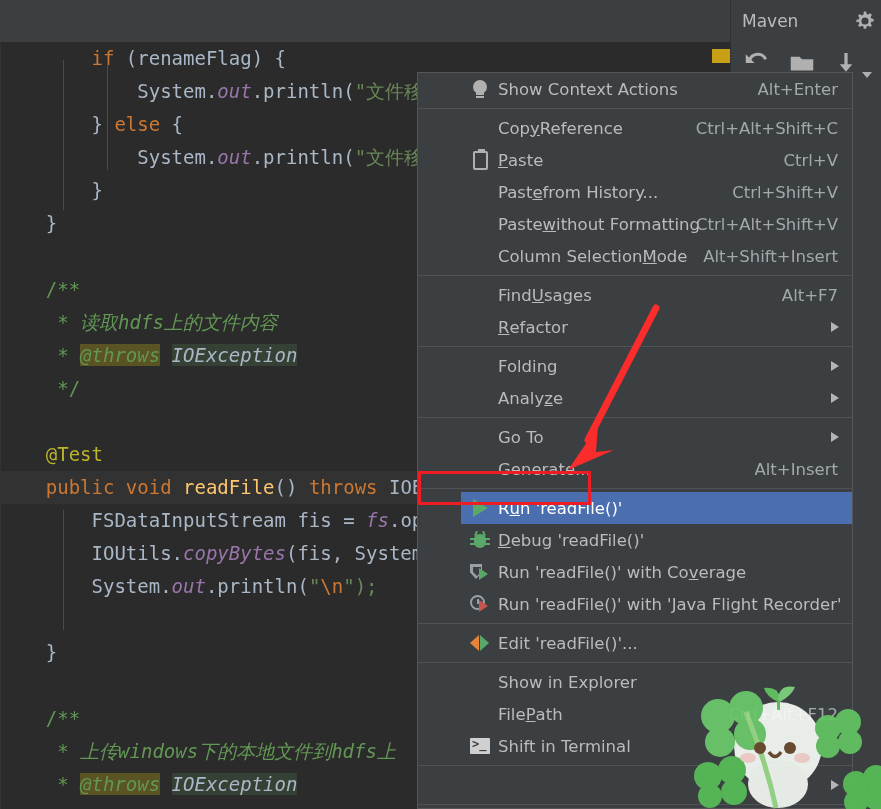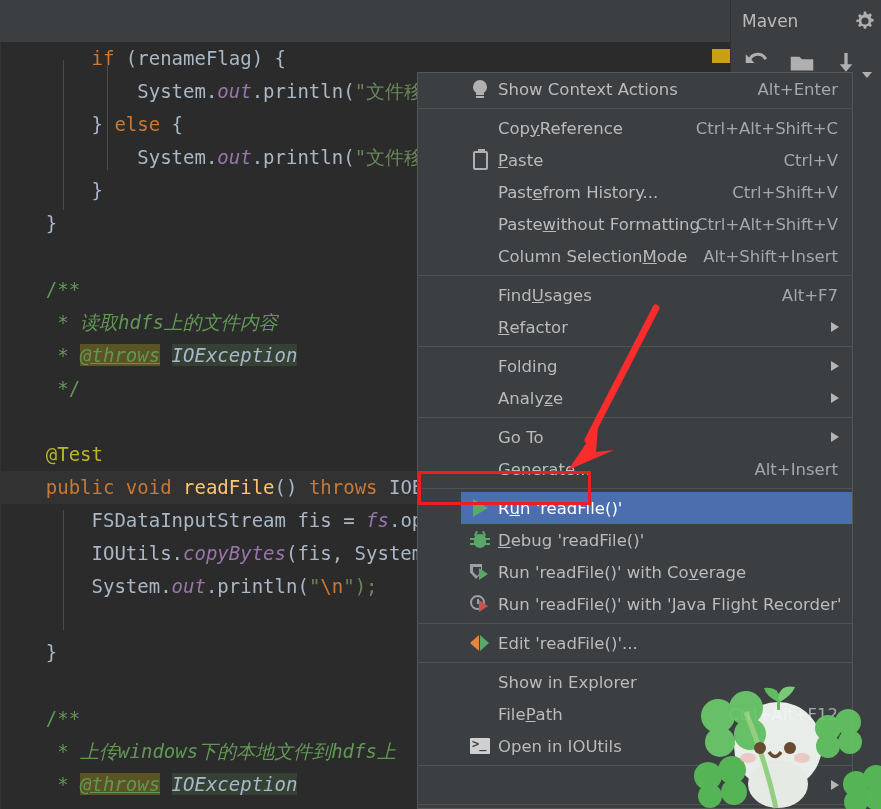--- a/index.html
+++ b/index.html
@@ -43,21 +43,21 @@
   .code .ln{position:absolute;left:0;width:730px;height:33px;}
   .kw{color:#cc7832;}
   .fld{color:#9876aa;font-style:italic;}
   .mth{color:#ffc66d;}
   .str{color:#6a8759;}
   .esc{color:#cc7832;}
   .plain{color:#a9b7c6;}
   .anno{color:#bbb529;}
   .cmt{color:#629755;}
   .cmt-i{color:#629755;font-style:italic;}
-  .doctag{color:#629755;font-style:italic;text-decoration:underline;background:#5a5324;}
+  .doctag{color:#629755;font-style:italic;background:#5a5324;}
   .docparam{color:#a9b7c6;font-style:italic;background:#344134;}
   .hl-line{position:absolute;left:0;width:730px;height:33px;background:#323232;}
   .err-strip{position:absolute;width:4px;height:33px;background:#e8493a;}
 
   
   .maven-panel{position:absolute;left:730px;top:0;width:151px;height:809px;background:#3c3f41;}
   .maven-head{position:absolute;left:0;top:0;width:151px;height:42px;display:flex;align-items:center;}
   .maven-title{color:#bbbbbb;font-size:17px;margin-left:12px;}
   .gear{position:absolute;right:6px;top:11px;width:20px;height:20px;}
   .maven-toolbar{position:absolute;left:0;top:44px;width:151px;height:40px;}
@@ -302,21 +302,21 @@
       </div>
       <div class="mi">
         <span class="icowrap"></span>
         <span class="lbl">File <span class="u">P</span>ath</span>
         <span class="acc">Ctrl+Alt+F12</span>
       </div>
       <div class="mi">
         <span class="icowrap">
           <span class="term"></span>
         </span>
-        <span class="lbl">Open in IOUtils</span>
+        <span class="lbl">Shift in Terminal</span>
       </div>
       <div class="msep"></div>
       <div class="mi">
         <span class="icowrap"></span>
         <span class="arrow"></span>
       </div>
       <div class="msep"></div>
       <div class="mi">
         <span class="icowrap"></span>
         <span class="lbl">Compare with Clipoard</span>

